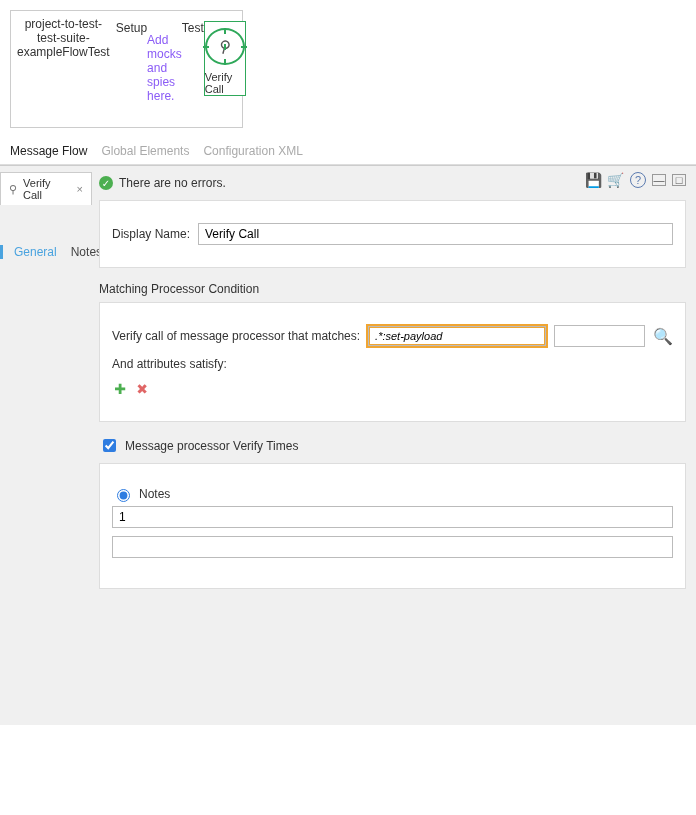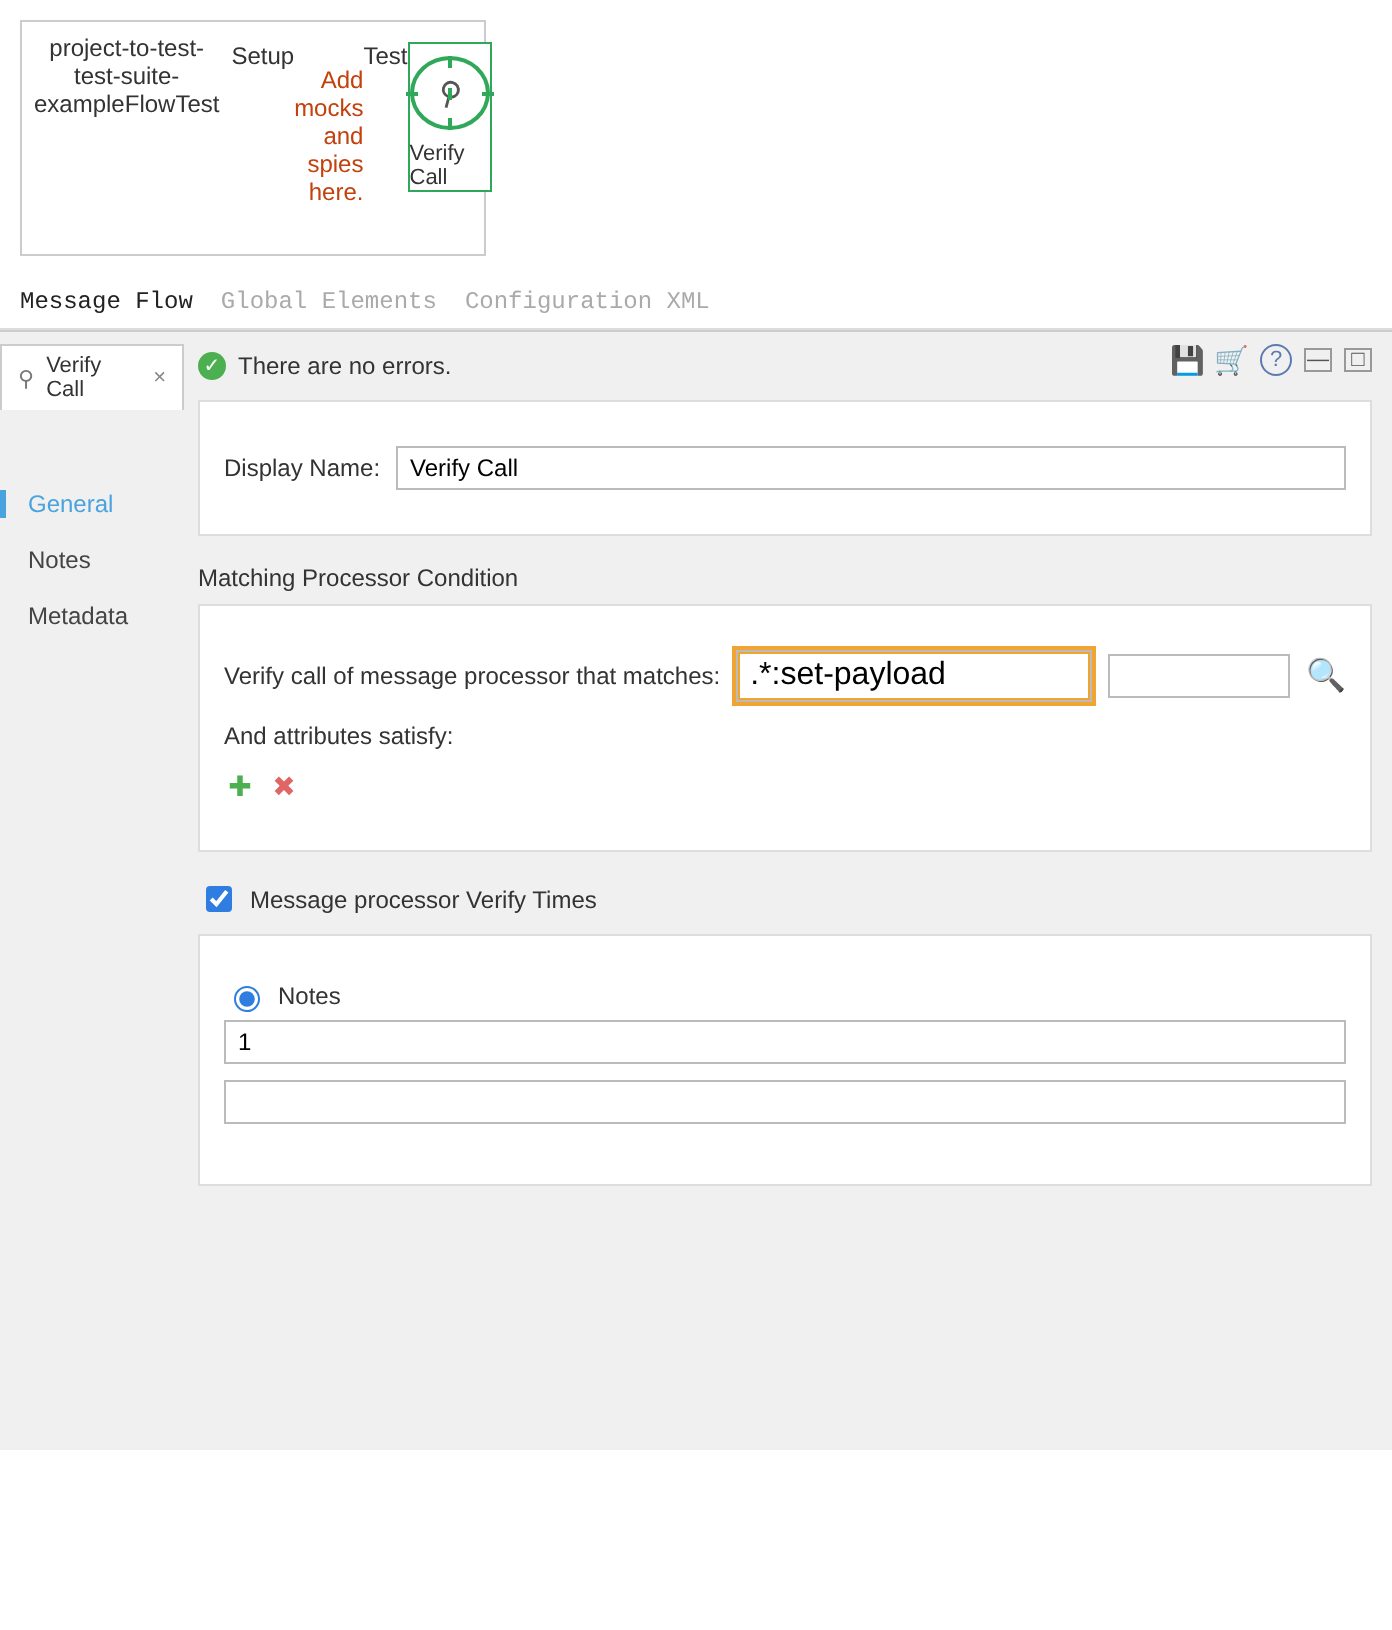--- a/index.html
+++ b/index.html
@@ -17,21 +17,21 @@
     margin: 10px;
     width: 233px;
     border: 1px solid #ccc;
     background: #fff;
     display: flex; 
     align-items: stretch;
     padding: 6px 0 8px 0;
   }
   .project-title { font-weight: 400; font-size: 12px; text-align: center; padding: 0 6px; }
   .section-label { text-align: center; margin-top: 4px; }
-  .mocks-placeholder { color: #c2410c; text-align: right; margin: 16px 0; }
+  .mocks-placeholder { color: #8b5cf6; text-align: left; margin: 16px 0; }
   .node-box {
     width: 60px; height: 75px;
     border: 1px solid #2fa85a;
     margin: 4px auto 0;
     display: flex; flex-direction: column; align-items: center; justify-content: flex-start;
     padding-top: 6px;
     background: #fff;
   }
   .node-icon {
     width: 40px; height: 40px; border-radius: 50%;
@@ -47,21 +47,21 @@
   .tick.t2 { bottom: -2px; left: 50%; transform: translateX(-50%); }
   .tick.t3 { left: -2px; top: 50%; transform: translateY(-50%) rotate(90deg); }
   .tick.t4 { right: -2px; top: 50%; transform: translateY(-50%) rotate(90deg); }
   .node-glyph { font-size: 16px; color: #555; transform: rotate(15deg); }
   .node-label { font-size: 11px; margin-top: 6px; }
 
   
   .lower-tabs {
     border-bottom: 1px solid #ddd;
     padding: 6px 10px;
-    display: flex; gap: 14px; font-family: Liberation Mono, monospace;
+    display: flex; gap: 14px;
   }
   .lower-tabs .tab { color: #aaa; cursor: pointer; }
   .lower-tabs .tab.active { color: #222; font-weight: 500; }
 
   
   .editor {
     display: flex;
     background: #f0f0f0;
     position: relative;
     border-top: 1px solid #ccc;
@@ -77,21 +77,21 @@
     border-bottom: none;
     padding: 4px 8px;
     font-size: 11px;
     display: flex; gap: 6px; align-items: center;
     width: 92px;
   }
   .vtab .close { color: #888; cursor: pointer; }
   .sidebar {
     width: 95px;
     padding: 40px 10px 10px 14px;
-    display: flex; flex-direction: column; gap: 14px;
+    display: flex; flex-direction: row; gap: 14px;
   }
   .sidebar .item { color: #444; cursor: pointer; }
   .sidebar .item.active { color: #4aa3df; border-left: 3px solid #4aa3df; margin-left: -14px; padding-left: 11px; }
 
   .main {
     flex: 1;
     padding: 8px 10px 16px 4px;
     position: relative;
   }
   .toolbar-icons {
@@ -117,21 +117,21 @@
     border: 1px solid #bbb;
     padding: 3px 6px;
     font-size: 12px;
     font-family: inherit;
   }
   .fieldset-label { margin: 0 0 6px 0; }
   .match-row { display:flex; gap:8px; align-items:center; margin-bottom:10px;}
   .match-input {
     border: 1px solid #bbb; padding: 3px 6px; width: 178px;
     box-shadow: 0 0 0 2px #f0a532, 0 0 0 1px #f0a532 inset;
-    font-size: 16px; font-family: inherit;
+    font-size: 11px; font-family: inherit; font-style: italic;
   }
   .match-spacer { flex:1; border:1px solid #bbb; height:22px; background:#fff;}
   .mag { font-size:16px; cursor:pointer; }
 
   .attr-tools { display:flex; gap:6px; margin: 10px 0 2px 0;}
   .tool-btn { width:16px; height:16px; border:none; background:none; cursor:pointer; font-size:14px; padding:0;}
   .table {
     width: 100%; border: 1px solid #ccc; border-collapse: collapse;
   }
   .table th {

